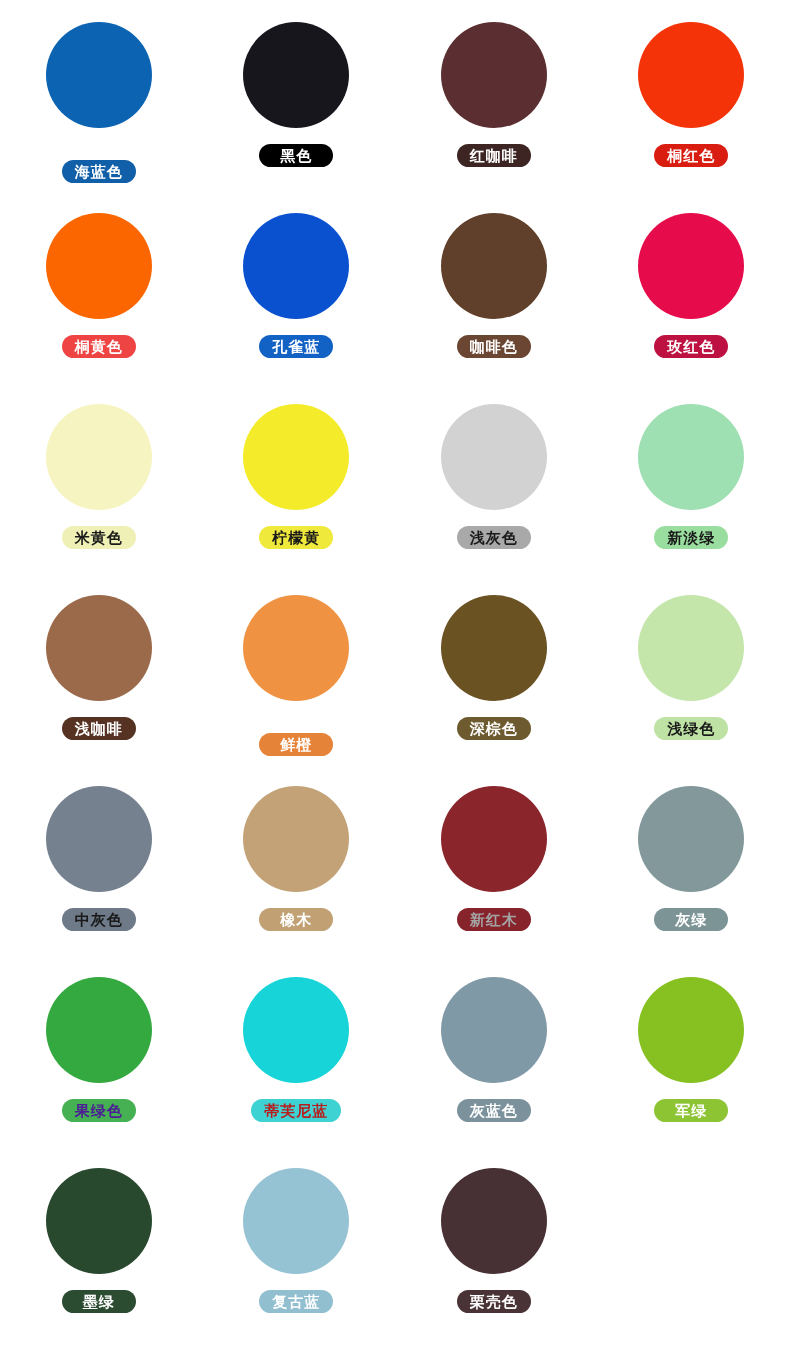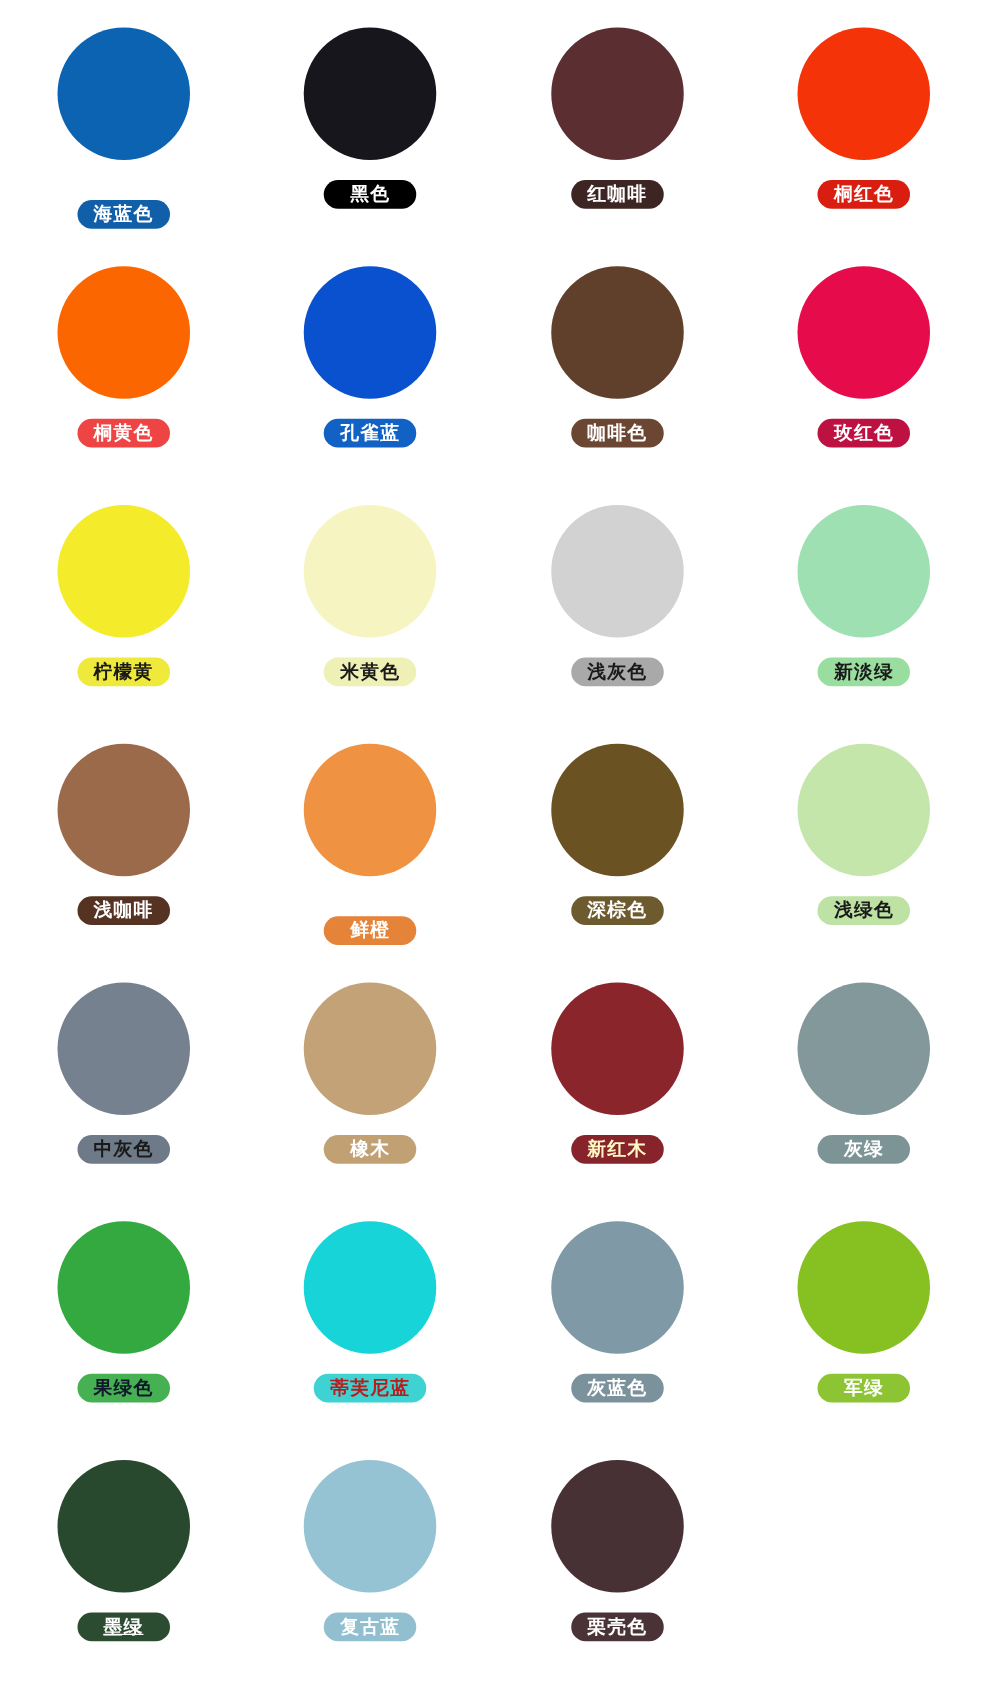--- a/index.html
+++ b/index.html
@@ -82,26 +82,26 @@
     </div>
     <div class="swatch-cell">
       <div class="swatch-circle" style="background: rgb(96, 63, 43);"></div>
       <div class="swatch-label" style="background: rgb(107, 70, 50); color: rgb(255, 255, 255);">咖啡色</div>
     </div>
     <div class="swatch-cell">
       <div class="swatch-circle" style="background: rgb(230, 11, 74);"></div>
       <div class="swatch-label" style="background: rgb(189, 17, 65); color: rgb(255, 255, 255);">玫红色</div>
     </div>
     <div class="swatch-cell">
+      <div class="swatch-circle" style="background: rgb(246, 244, 192);"></div>
+      <div class="swatch-label" style="background: rgb(239, 240, 182); color: rgb(26, 26, 26);">米黄色</div>
+    </div>
+    <div class="swatch-cell">
       <div class="swatch-circle" style="background: rgb(244, 236, 42);"></div>
       <div class="swatch-label" style="background: rgb(239, 233, 60); color: rgb(26, 26, 26);">柠檬黄</div>
-    </div>
-    <div class="swatch-cell">
-      <div class="swatch-circle" style="background: rgb(246, 244, 192);"></div>
-      <div class="swatch-label" style="background: rgb(239, 240, 182); color: rgb(26, 26, 26);">米黄色</div>
     </div>
     <div class="swatch-cell">
       <div class="swatch-circle" style="background: rgb(210, 210, 210);"></div>
       <div class="swatch-label" style="background: rgb(169, 169, 169); color: rgb(26, 26, 26);">浅灰色</div>
     </div>
     <div class="swatch-cell">
       <div class="swatch-circle" style="background: rgb(158, 224, 178);"></div>
       <div class="swatch-label" style="background: rgb(154, 222, 159); color: rgb(26, 26, 26);">新淡绿</div>
     </div>
     <div class="swatch-cell">
@@ -123,45 +123,45 @@
     <div class="swatch-cell">
       <div class="swatch-circle" style="background: rgb(118, 129, 143);"></div>
       <div class="swatch-label" style="background: rgb(111, 122, 136); color: rgb(26, 26, 26);">中灰色</div>
     </div>
     <div class="swatch-cell">
       <div class="swatch-circle" style="background: rgb(196, 162, 119);"></div>
       <div class="swatch-label" style="background: rgb(193, 161, 116); color: rgb(255, 255, 255);">橡木</div>
     </div>
     <div class="swatch-cell">
       <div class="swatch-circle" style="background: rgb(138, 37, 44);"></div>
-      <div class="swatch-label" style="background: rgb(134, 35, 43); color: #fef9c3;">新红木</div>
+      <div class="swatch-label" style="background: rgb(134, 35, 43); color: #a3a3a3;">新红木</div>
     </div>
     <div class="swatch-cell">
       <div class="swatch-circle" style="background: rgb(130, 152, 154);"></div>
       <div class="swatch-label" style="background: rgb(125, 148, 150); color: rgb(255, 255, 255);">灰绿</div>
     </div>
     <div class="swatch-cell">
       <div class="swatch-circle" style="background: rgb(51, 169, 63);"></div>
-      <div class="swatch-label" style="background: rgb(70, 177, 82); color: #0f172a;">果绿色</div>
+      <div class="swatch-label" style="background: rgb(70, 177, 82); color: #4c1d95;">果绿色</div>
     </div>
     <div class="swatch-cell">
       <div class="swatch-circle" style="background: rgb(22, 212, 215);"></div>
       <div class="swatch-label" style="background: rgb(63, 210, 210); color: #b91c1c;">蒂芙尼蓝</div>
     </div>
     <div class="swatch-cell">
       <div class="swatch-circle" style="background: rgb(128, 153, 166);"></div>
       <div class="swatch-label" style="background: rgb(123, 146, 157); color: rgb(255, 255, 255);">灰蓝色</div>
     </div>
     <div class="swatch-cell">
       <div class="swatch-circle" style="background: rgb(134, 192, 33);"></div>
       <div class="swatch-label" style="background: rgb(140, 196, 52); color: rgb(255, 255, 255);">军绿</div>
     </div>
     <div class="swatch-cell">
       <div class="swatch-circle" style="background: rgb(41, 73, 47);"></div>
-      <div class="swatch-label" style="background: rgb(44, 76, 50); color: rgb(255, 255, 255); text-decoration: underline;">墨绿</div>
+      <div class="swatch-label" style="background: rgb(44, 76, 50); color: rgb(255, 255, 255);">墨绿</div>
     </div>
     <div class="swatch-cell">
       <div class="swatch-circle" style="background: rgb(150, 195, 211);"></div>
       <div class="swatch-label" style="background: rgb(145, 191, 208); color: rgb(255, 255, 255);">复古蓝</div>
     </div>
     <div class="swatch-cell">
       <div class="swatch-circle" style="background: rgb(71, 49, 53);"></div>
       <div class="swatch-label" style="background: rgb(74, 51, 54); color: rgb(255, 255, 255);">栗壳色</div>
     </div>
   </div>

